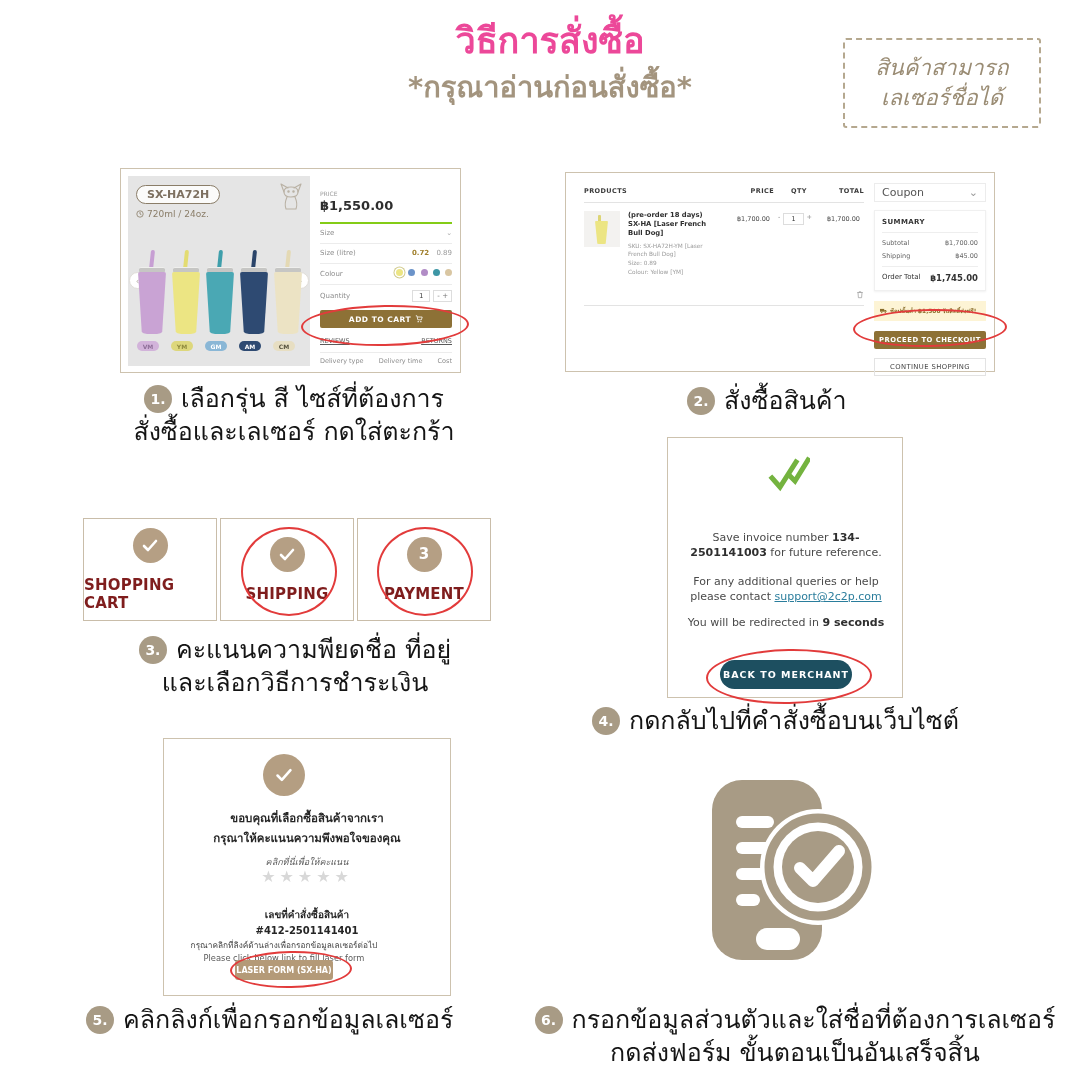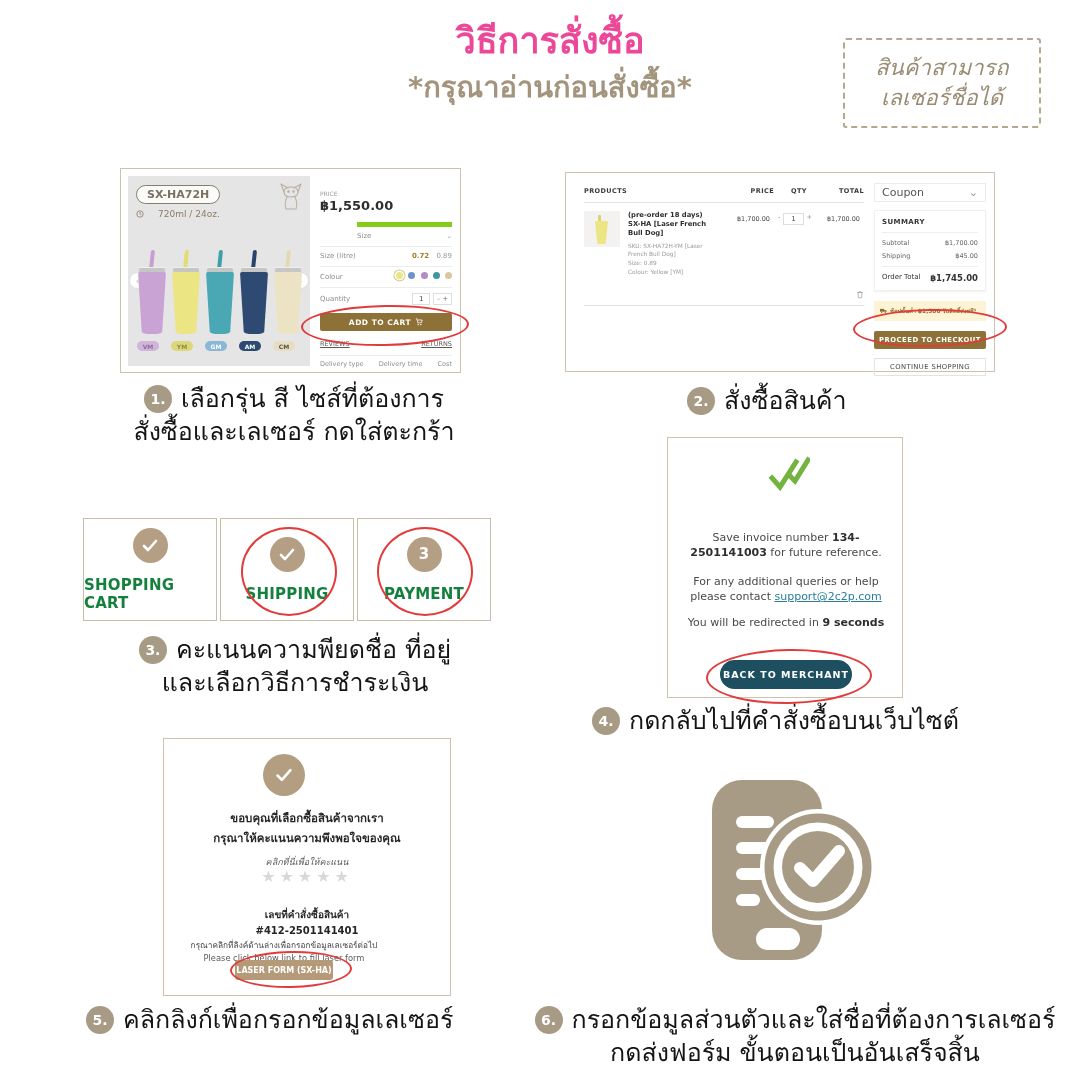--- a/index.html
+++ b/index.html
@@ -17,21 +17,21 @@
   .cup .straw{position:absolute;top:0;left:13px;width:4px;height:20px;border-radius:2px;transform:rotate(6deg);}
   .cup .lid{position:absolute;top:17px;left:2px;width:26px;height:5px;border-radius:2px;background:#c6c6c4;border-top:1.5px solid #efefed;}
   .cup .body{position:absolute;top:22px;left:1px;width:28px;height:62px;border-radius:2px 2px 9px 9px;
              clip-path:polygon(0 0,100% 0,86% 100%,14% 100%);}
   .pill{display:inline-flex;align-items:center;justify-content:center;border-radius:6px;font-size:6px;font-weight:bold;}
   .dot{display:inline-block;width:7px;height:7px;border-radius:50%;margin-left:3px;}
   .tabbox{position:absolute;border:1px solid #c9bda9;background:#fff;box-sizing:border-box;
           display:flex;flex-direction:column;align-items:center;justify-content:center;gap:13px;}
   .tabcircle{width:35px;height:35px;border-radius:50%;background:#b59f84;display:flex;align-items:center;justify-content:center;
              color:#fff;font-weight:bold;font-size:15px;}
-  .tablabel{font-size:15px;font-weight:bold;color:#15803d;letter-spacing:.2px;}
+  .tablabel{font-size:15px;font-weight:bold;color:#7f1d1d;letter-spacing:.2px;}
   .btn-brown{background:#8d7136;color:#fff;font-weight:bold;display:flex;align-items:center;justify-content:center;}
   .link{color:#2a7d9c;text-decoration:underline;}
 </style>
 </head>
 <body>
 
 <div class="canvas">
 
   <div class="abs" style="left:350px;top:22px;width:400px;text-align:center;">
     <div style="font-size:36px;font-weight:800;color:#ec4899;line-height:1.05;">วิธีการสั่งซื้อ</div>
@@ -40,21 +40,21 @@
   <div class="abs" style="left:843px;top:38px;width:194px;height:86px;border:2px dashed #b5a88f;border-radius:3px;
        display:flex;flex-direction:column;align-items:center;justify-content:center;font-style:italic;color:#9a8c74;font-size:22px;line-height:1.35;">
     <span>สินค้าสามารถ</span>
     <span>เลเซอร์ชื่อได้</span>
   </div>
 
   <div class="card" style="left:120px;top:168px;width:341px;height:205px;">
 
     <div class="abs" style="left:7px;top:7px;width:182px;height:190px;background:#e5e5e5;">
       <div class="abs" style="left:8px;top:9px;border:1.5px solid #8a7d68;border-radius:11px;padding:2px 10px;font-size:11px;font-weight:bold;color:#7d7060;background:#fbfbfa;">SX-HA72H</div>
-      <div class="abs" style="left:8px;top:33px;font-size:9px;color:#8a7d68;display:flex;align-items:center;gap:14px;">
+      <div class="abs" style="left:8px;top:33px;font-size:9px;color:#8a7d68;display:flex;align-items:center;gap:3px;">
         <svg width="8" height="8" viewBox="0 0 10 10">
             <circle cx="5" cy="5" r="4" fill="none" stroke="#8a7d68" stroke-width="1"></circle>
             <path d="M5 2.5V5L6.8 6" stroke="#8a7d68" stroke-width="1" fill="none"></path>
           </svg>
         <span>720ml / 24oz.</span>
       </div>
       <svg class="abs" style="right:6px;top:6px;" width="26" height="30" viewBox="0 0 26 30">
         <g fill="none" stroke="#b9b1a4" stroke-width="1.1" stroke-linecap="round" stroke-linejoin="round">
           <path d="M6 10 L3 2 L10 6"></path>
             <path d="M20 10 L23 2 L16 6"></path>
@@ -106,21 +106,21 @@
         <span class="pill" style="width:22px;height:10px;background:#8ab7d6;color:#ffffff;">GM</span>
         <span class="pill" style="width:22px;height:10px;background:#2e4a72;color:#ffffff;">AM</span>
         <span class="pill" style="width:22px;height:10px;background:#e7dec2;color:#55503c;">CM</span>
       </div>
     </div>
 
     <div class="abs" style="left:199px;top:12px;width:132px;">
       <div style="font-size:6px;color:#9a9a9a;margin-top:9px;">PRICE</div>
       <div style="font-size:13px;font-weight:bold;color:#2e2e2e;margin-top:1px;">฿1,550.00</div>
 
-      <div style="margin-top:9px;border-top:5px solid #84cc16;padding-top:5px;display:flex;justify-content:space-between;font-size:7px;color:#8d8d8d;margin-left:37px;">
+      <div style="margin-top:9px;border-top:2px solid #84cc16;padding-top:5px;display:flex;justify-content:space-between;font-size:7px;color:#8d8d8d;">
         <span>Size</span>
         <span style="color:#a8a8a8;">⌄</span>
       </div>
       <div style="margin-top:6px;border-top:1px solid #ececec;padding-top:5px;display:flex;justify-content:space-between;font-size:7px;color:#8d8d8d;">
         <span>Size (litre)</span>
         <span>
           <b style="color:#a07f2c;">0.72</b>
           <span style="margin-left:5px;color:#9a9a9a;">0.89</span>
         </span>
       </div>

